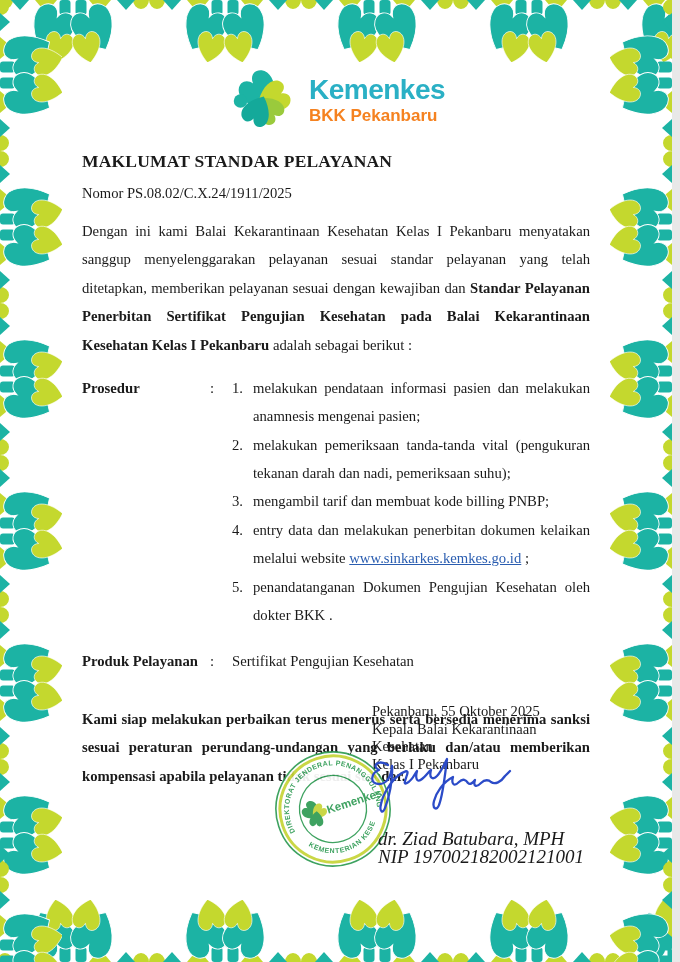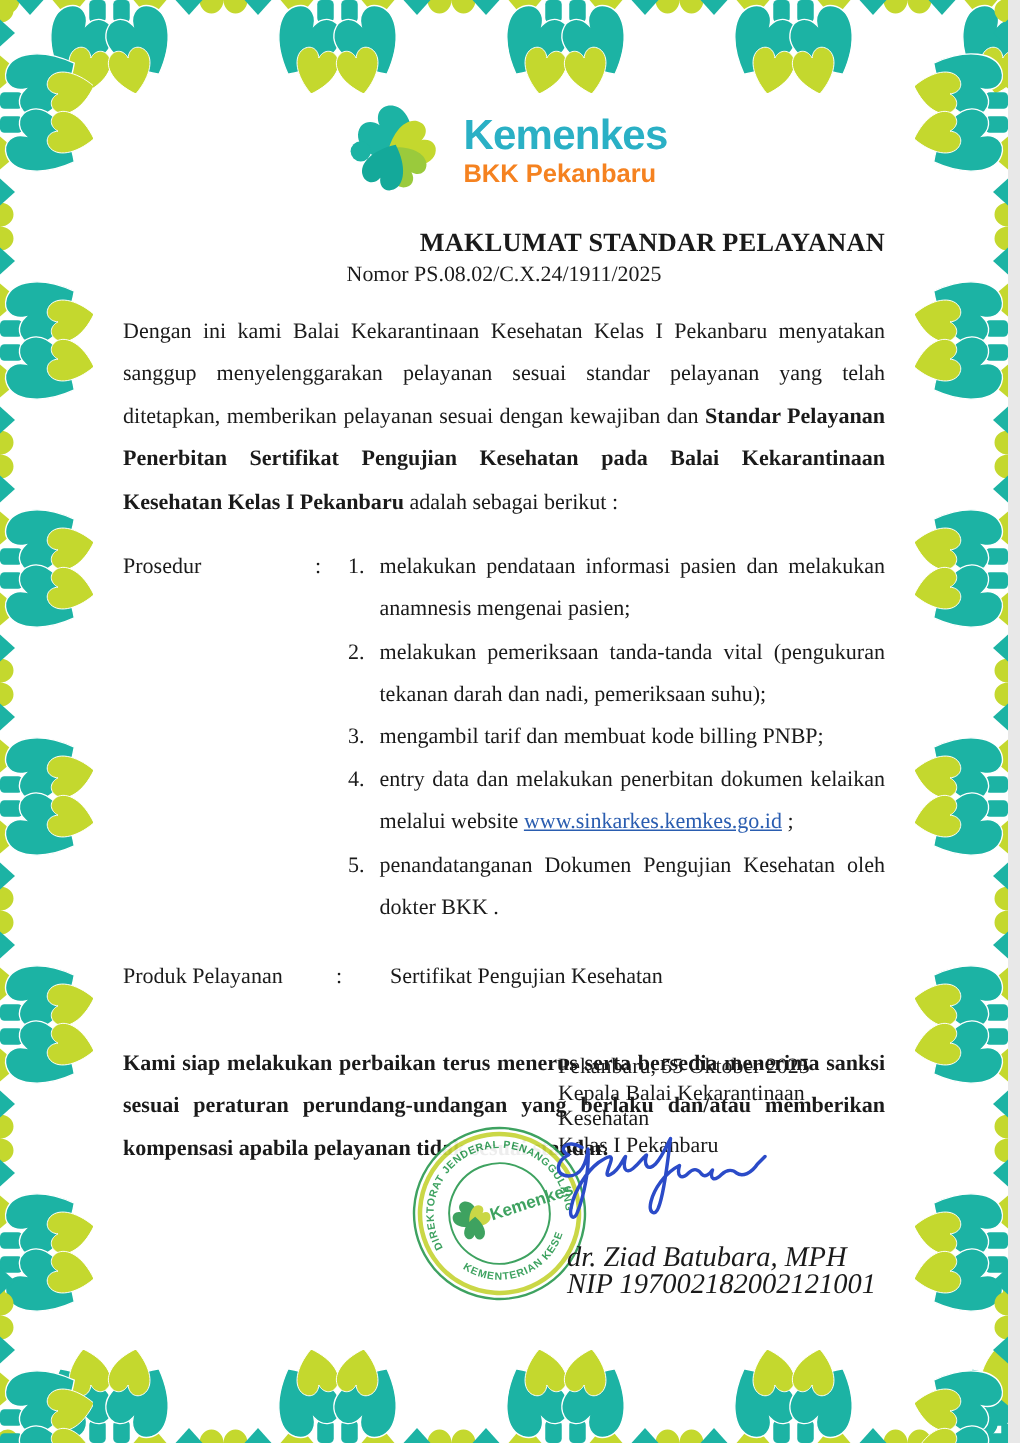--- a/index.html
+++ b/index.html
@@ -8,32 +8,32 @@
   .bstrip{position:absolute;pointer-events:none;}
   .bstrip.top{left:0;top:0;}
   .bstrip.bottom{left:0;bottom:0;}
   .bstrip.left{left:0;top:0;}
   .bstrip.right{right:0;top:0;}
   .content{position:absolute;left:58px;right:58px;top:58px;bottom:58px;padding:0 24px;}
   .logo-row{display:flex;justify-content:center;align-items:center;gap:10px;margin-top:5px;height:74px;}
   .logo-text{display:flex;flex-direction:column;line-height:1.05;font-family:"Liberation Sans",sans-serif;}
   .brand{font-weight:bold;font-size:28px;color:#2AB0C5;letter-spacing:-0.5px;}
   .unit{font-weight:bold;font-size:17px;color:#F58220;margin-top:3px;}
-  .doc-title{text-align:right;font-weight:bold;font-size:17.5px;margin-top:14px;letter-spacing:0.2px;}
-  .doc-number{text-align:center;font-size:14.6px;margin-top:3px;}
+  .doc-title{text-align:left;font-weight:bold;font-size:17.5px;margin-top:14px;letter-spacing:0.2px;}
+  .doc-number{font-size:14.6px;margin-top:13px;}
   .para{font-size:14.7px;line-height:28.4px;text-align:justify;}
   .intro{margin-top:15px;}
   .row{display:flex;font-size:14.7px;line-height:28.4px;}
-  .row .label{width:128px;flex:none;}
+  .row .label{width:128px;flex:none;font-weight:bold;}
   .row .colon{width:22px;flex:none;}
   .plist{flex:1;min-width:0;}
   .list-item{display:flex;}
   .list-item .num{width:21px;flex:none;}
   .list-item .itext{flex:1;text-align:justify;}
-  .produk{margin-top:18px;gap:14px;}
+  .produk{margin-top:18px;}
   .closing{margin-top:29px;font-weight:bold;}
   .link{color:#2A5DB0;text-decoration:underline;cursor:pointer;}
   .sign-area{position:absolute;left:24px;right:24px;top:645px;height:175px;}
   .sign-text{position:absolute;left:290px;top:0;font-size:14.6px;line-height:17.6px;}
   .sign-name{position:absolute;left:296px;top:127px;font-size:19px;line-height:17.6px;font-style:italic;}
   .stamp{position:absolute;left:186px;top:41px;}
   .autograph{position:absolute;left:286px;top:48px;}
 </style>
 </head>
 <body>

